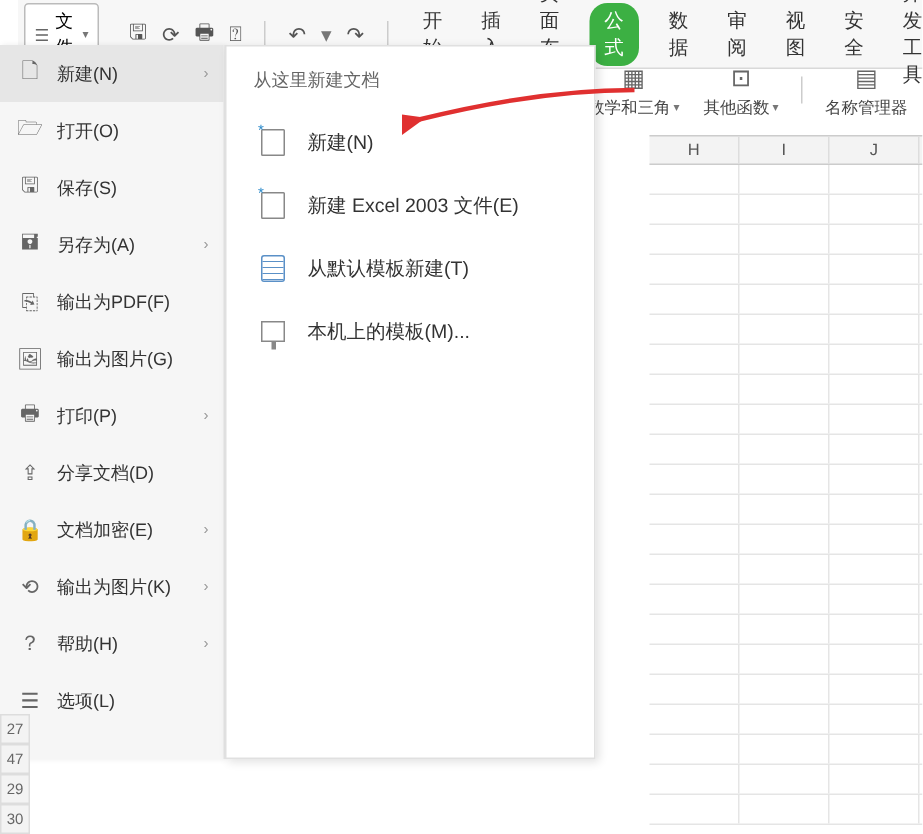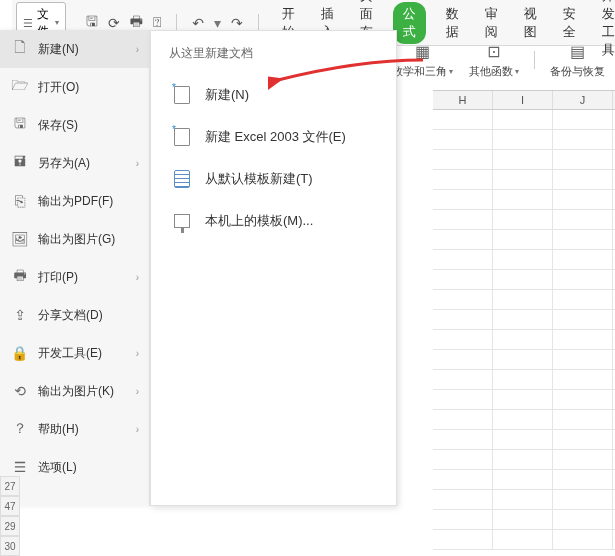--- a/index.html
+++ b/index.html
@@ -326,21 +326,21 @@
     <div class="ribbon-icon">⊡</div>
     <div class="ribbon-label">
       <span>其他函数</span>
       <span class="chevron-down">▾</span>
     </div>
   </div>
   <div class="divider-v"></div>
   <div class="ribbon-item">
     <div class="ribbon-icon">▤</div>
     <div class="ribbon-label">
-      <span>备份与恢复</span>
+      <span>名称管理器</span>
     </div>
   </div>
 </div>
 
 <div class="file-menu">
   <div class="menu-item selected">
     <span class="menu-icon">🗋</span>
     <span>新建(N)</span>
     <span class="menu-chevron">›</span>
   </div>
@@ -369,21 +369,21 @@
     <span class="menu-icon">🖶</span>
     <span>打印(P)</span>
     <span class="menu-chevron">›</span>
   </div>
   <div class="menu-item">
     <span class="menu-icon">⇪</span>
     <span>分享文档(D)</span>
   </div>
   <div class="menu-item">
     <span class="menu-icon">🔒</span>
-    <span>开发工具(E)</span>
+    <span>文档加密(E)</span>
     <span class="menu-chevron">›</span>
   </div>
   <div class="menu-item">
     <span class="menu-icon">⟲</span>
     <span>输出为图片(K)</span>
     <span class="menu-chevron">›</span>
   </div>
   <div class="menu-item">
     <span class="menu-icon">？</span>
     <span>帮助(H)</span>

